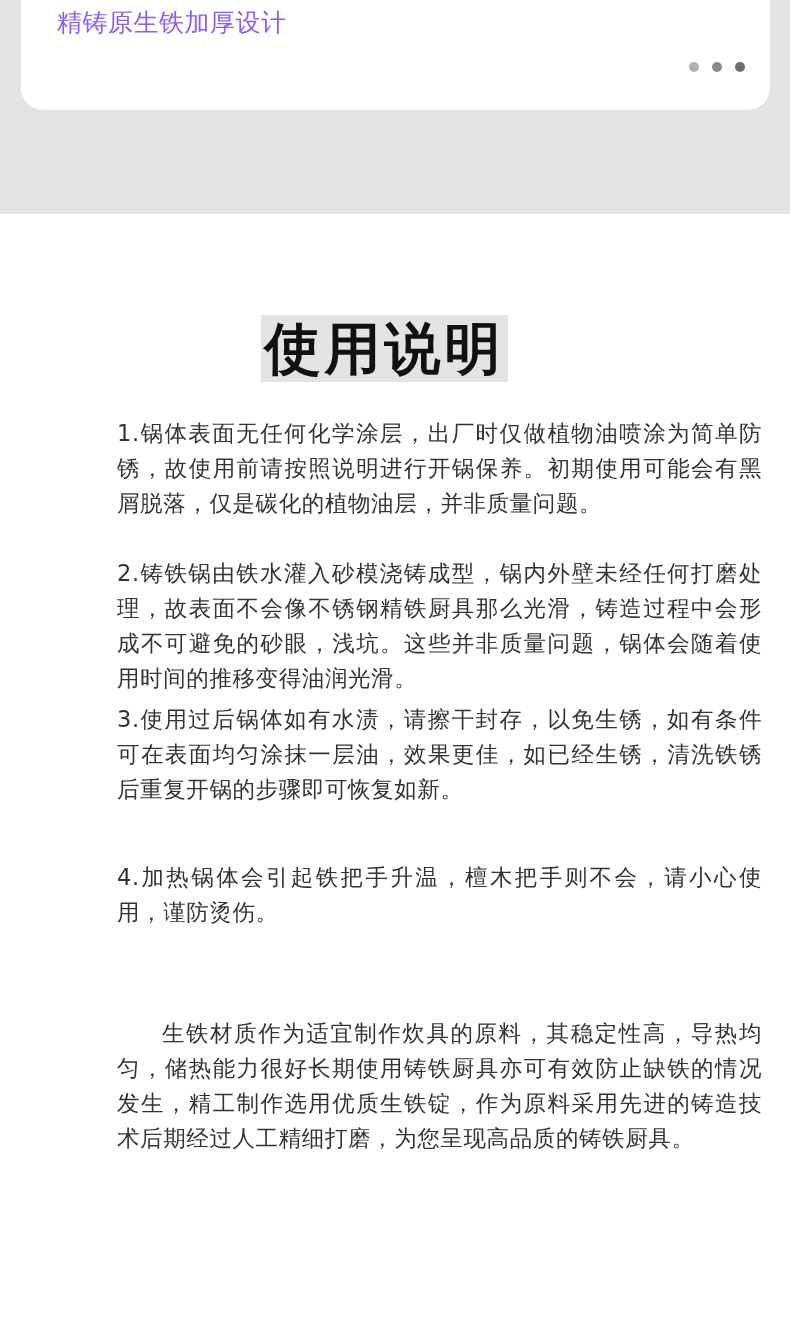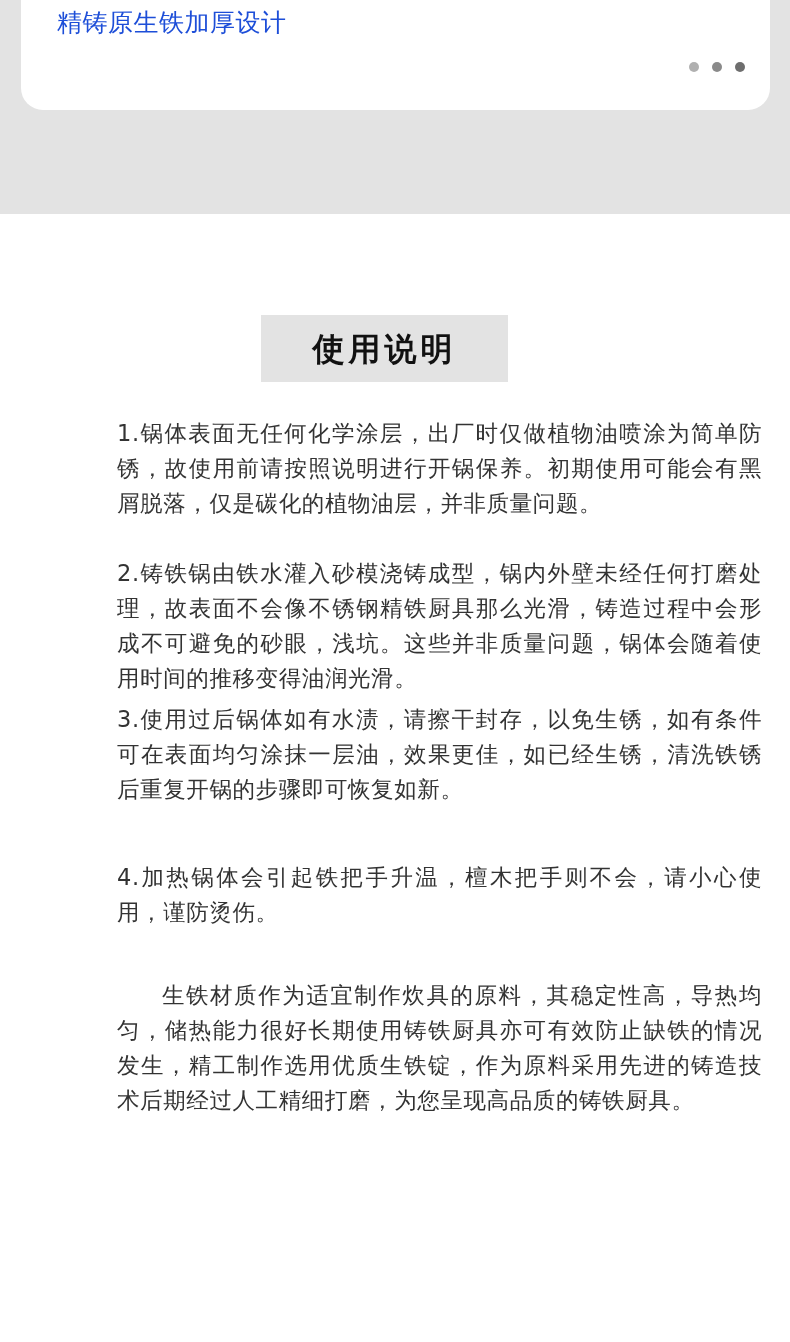--- a/index.html
+++ b/index.html
@@ -23,21 +23,21 @@
       width: 749px;
       height: 110px;
       background: #ffffff;
       border-radius: 0 0 22px 22px;
     }
     .card-line {
       position: absolute;
       left: 36px;
       font-size: 25px;
       line-height: 34px;
-      color: #1d4ed8;
+      color: #8b5cf6;
       letter-spacing: 0.5px;
       white-space: nowrap;
     }
     .card-line.l1 { top: 6px; }
     .card-line.l2 { top: 41px; }
     .dots {
       position: absolute;
       right: 25px;
       top: 62px;
       display: flex;
@@ -50,41 +50,41 @@
     .section-title-box {
       position: absolute;
       left: 261px; top: 315px;
       width: 247px; height: 67px;
       background: #e3e3e3;
       display: flex;
       align-items: center;
       justify-content: center;
     }
     .section-title {
-      font-size: 32px;
+      font-size: 56px;
       color: #111111;
       letter-spacing: 4px;
       line-height: 1;
     }
     .content {
       position: absolute;
       left: 73px;
       width: 645px;
       font-size: 22.5px;
       line-height: 35px;
       color: #333333;
       letter-spacing: 0.6px;
       margin-left: 44px;
     }
     .para { text-align: justify; }
     .para.p1 { top: 416px; }
     .para.p2 { top: 556px; }
     .para.p3 { top: 702px; }
     .para.p4 { top: 860px; }
-    .para.p5 { top: 978px; text-indent: 2em; font-family: Liberation Serif, serif; }
+    .para.p5 { top: 1016px; text-indent: 2em; font-family: Liberation Serif, serif; }
   </style>
 </head>
 <body>
 
 <div class="top-band">
   <div class="card">
     <div class="card-line l1">精铸原生铁加厚设计</div>
     <div class="dots">
       <span class="dot" style="background:#b0b0b0"></span>
       <span class="dot" style="background:#8a8a8a"></span>

